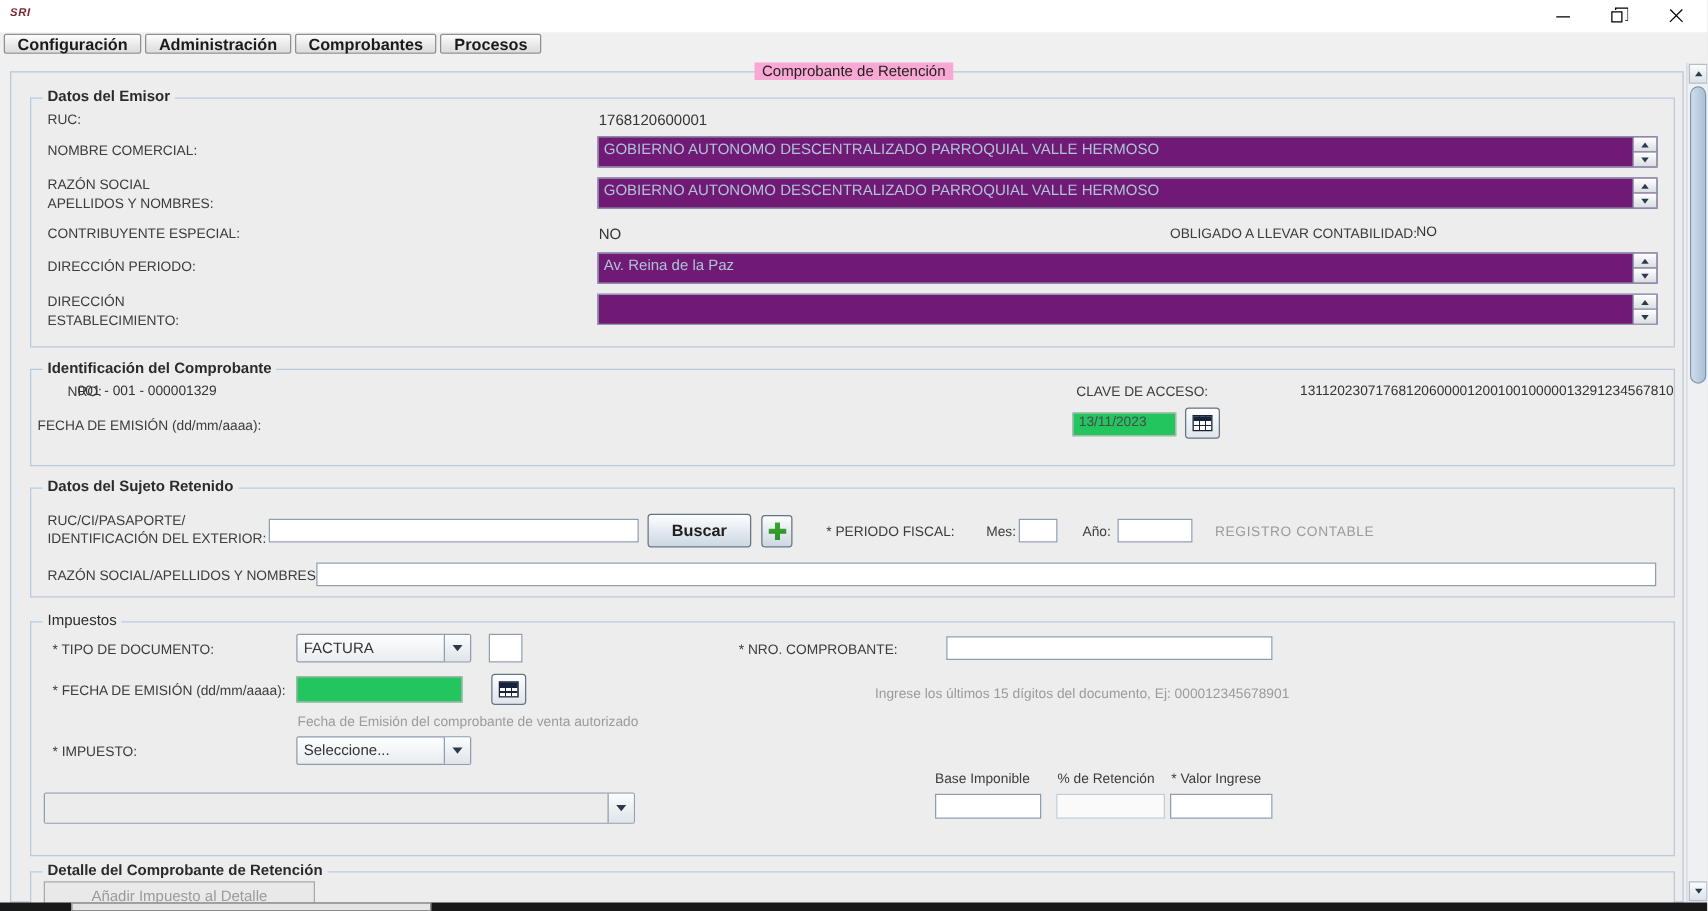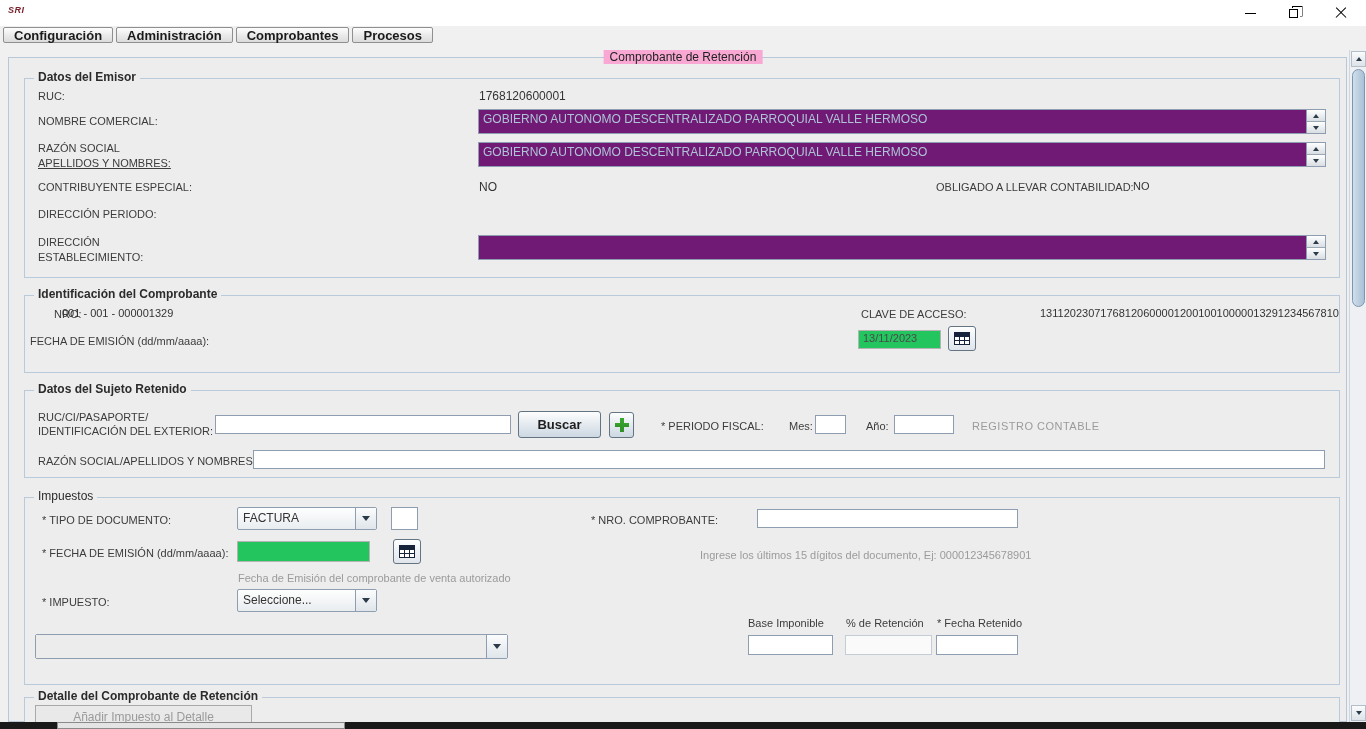--- a/index.html
+++ b/index.html
@@ -119,39 +119,50 @@
       <div class="sb">
           <div class="tri-up"></div>
         </div>
       <div class="sb">
           <div class="tri-dn"></div>
         </div>
     </div>
   </div>
 
   <div class="lbl" style="left:38px; top:142px;">RAZÓN SOCIAL</div>
-  <div class="lbl" style="left:38px; top:157px;text-decoration:underline;">APELLIDOS Y NOMBRES:</div>
+  <div class="lbl" style="left:38px; top:157px;">APELLIDOS Y NOMBRES:</div>
   <div class="spin" style="left:478px; top:142px; width:848px;">
     <div class="txt">GOBIERNO AUTONOMO DESCENTRALIZADO PARROQUIAL VALLE HERMOSO</div>
     <div class="btns">
       <div class="sb">
           <div class="tri-up"></div>
         </div>
       <div class="sb">
           <div class="tri-dn"></div>
         </div>
     </div>
   </div>
 
   <div class="lbl" style="left:38px; top:181px;">CONTRIBUYENTE ESPECIAL:</div>
   <div class="val" style="left:479px; top:180px;">NO</div>
   <div class="lbl" style="left:936px; top:181px;">OBLIGADO A LLEVAR CONTABILIDAD:</div>
   <div class="val" style="left:1133px; top:180px; font-size:11px;">NO</div>
 
   <div class="lbl" style="left:38px; top:208px;">DIRECCIÓN PERIODO:</div>
+  <div class="spin" style="left:478px; top:202px; width:848px;">
+    <div class="txt">Av. Reina de la Paz</div>
+    <div class="btns">
+      <div class="sb">
+          <div class="tri-up"></div>
+        </div>
+      <div class="sb">
+          <div class="tri-dn"></div>
+        </div>
+    </div>
+  </div>
 
   <div class="lbl" style="left:38px; top:236px;">DIRECCIÓN</div>
   <div class="lbl" style="left:38px; top:251px;">ESTABLECIMIENTO:</div>
   <div class="spin" style="left:478px; top:235px; width:848px;">
     <div class="txt"></div>
     <div class="btns">
       <div class="sb">
           <div class="tri-up"></div>
         </div>
       <div class="sb">
@@ -222,21 +233,21 @@
   <div class="lbl" style="left:42px; top:596px;">* IMPUESTO:</div>
   <div class="combo" style="left:237px; top:589px; width:140px;">
     <div class="ctxt">Seleccione...</div>
     <div class="carr">
         <div class="tri-c"></div>
       </div>
   </div>
 
   <div class="lbl" style="left:748px; top:617px;">Base Imponible</div>
   <div class="lbl" style="left:846px; top:617px;">% de Retención</div>
-  <div class="lbl" style="left:937px; top:617px;">* Fecha Retenido</div>
+  <div class="lbl" style="left:937px; top:617px;">* Valor Ingrese</div>
   <div class="tf" style="left:748px; top:635px; width:85px; height:20px;"></div>
   <div class="tf tf-dis" style="left:845px; top:635px; width:87px; height:20px; background:#fafafa; border-color:#c4cdd6;"></div>
   <div class="tf" style="left:936px; top:635px; width:82px; height:20px;"></div>
 
   <div class="combo combo-flat" style="left:35px; top:634px; width:473px; height:25px;">
     <div class="ctxt" style="background:#ececec;"></div>
     <div class="carr">
         <div class="tri-c"></div>
       </div>
   </div>

